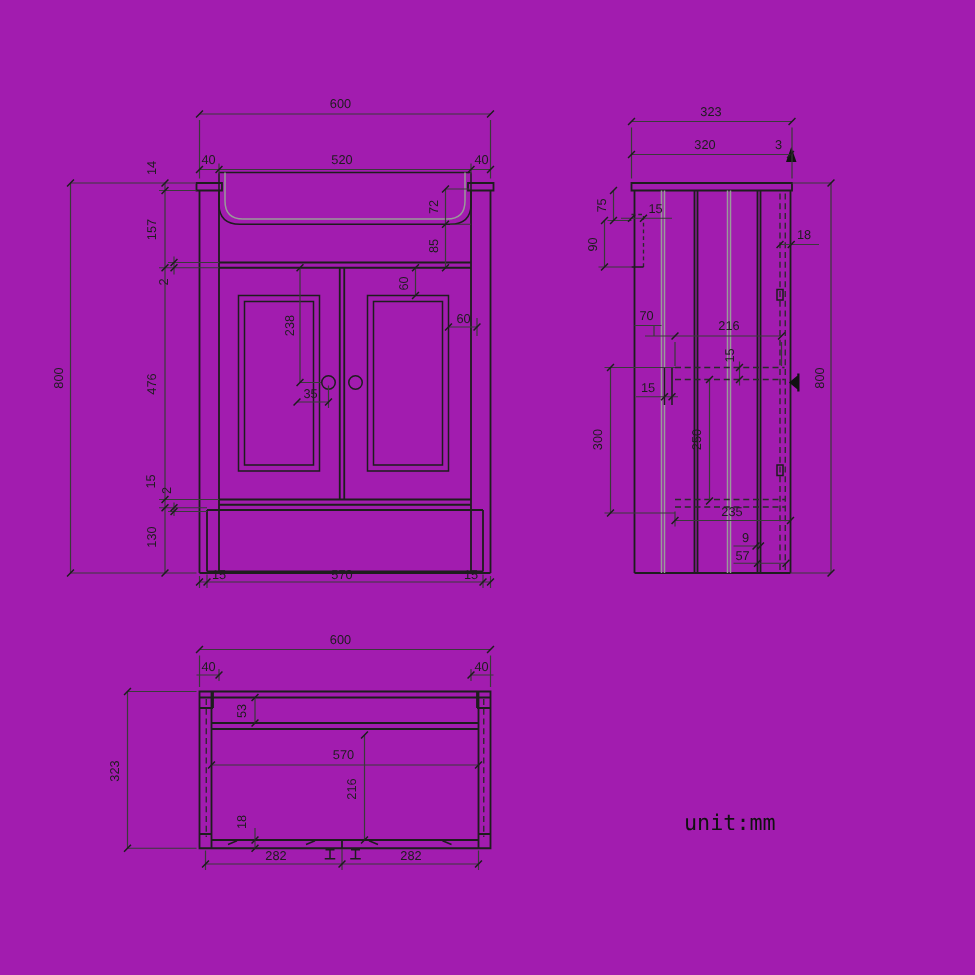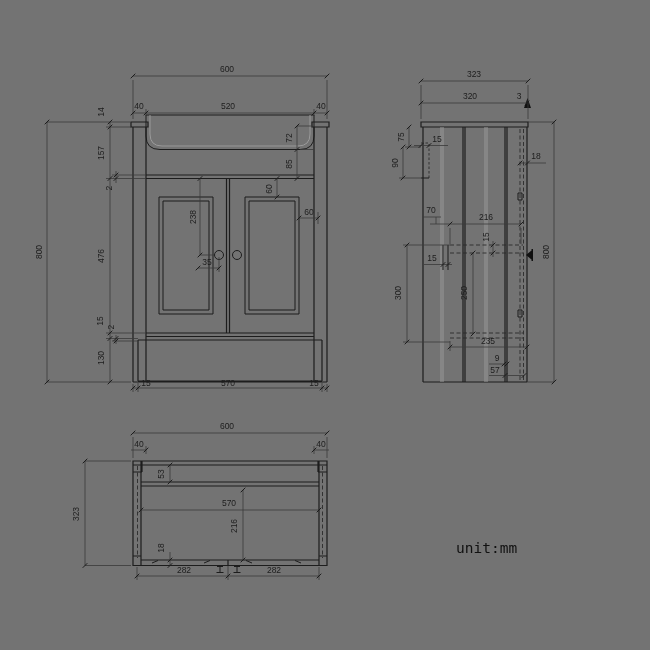--- a/index.html
+++ b/index.html
@@ -1,16 +1,16 @@
 <!DOCTYPE html>
 <html><head>
 <meta charset="utf-8">
 <style>
   html,body{margin:0;padding:0;background:#ffffff;}
-  .page{position:relative;width:650px;height:650px;background:#737373;overflow:hidden;
+  .page{position:relative;width:650px;height:650px;background:#a21caf;overflow:hidden;
         font-family:"Liberation Sans",sans-serif;}
   svg{position:absolute;left:0;top:0;}
   svg text{font-family:"Liberation Sans",sans-serif;font-size:8.5px;fill:#1d1d1d;}
   svg text.unit{font-family:"DejaVu Sans Mono",monospace;font-size:14.5px;fill:#111;}
   .ln{stroke:#1d1d1d;stroke-width:1.2;fill:none;}
   .ln-thin{stroke:#1d1d1d;stroke-width:1;fill:none;}
   .ln-gray{stroke:#9a9a9a;stroke-width:1;fill:none;}
   .dim{stroke:#3a3a3a;stroke-width:0.8;fill:none;}
   .tick{stroke:#1d1d1d;stroke-width:1;fill:none;}
   .dash{stroke:#2a2a2a;stroke-width:0.9;fill:none;stroke-dasharray:4 2.5;}

